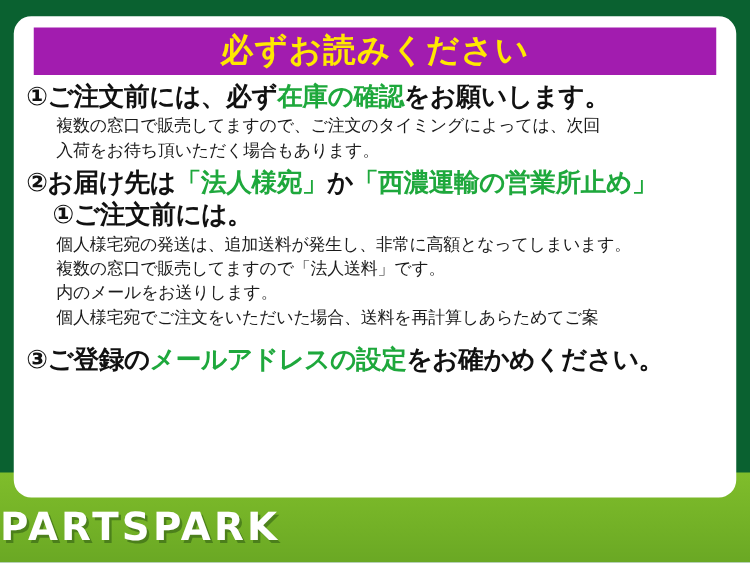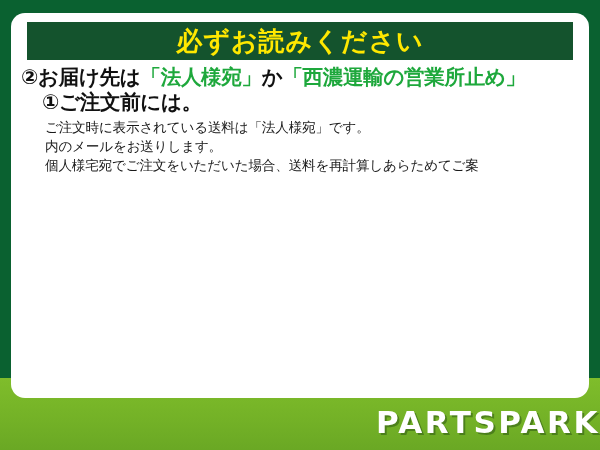--- a/index.html
+++ b/index.html
@@ -38,21 +38,21 @@
     border-radius: 14px;
     box-sizing: border-box;
     overflow: hidden;
   }
   .header-bar {
     position: absolute;
     left: 16px;
     top: 9px;
     width: 546px;
     height: 38px;
-    background: #14532d;
+    background: #a21caf;
     display: flex;
     align-items: center;
     justify-content: center;
   }
   .header-title {
     color: #ffe800;
     font-size: 26px;
     font-weight: bold;
     letter-spacing: 1px;
     line-height: 1;
@@ -101,21 +101,21 @@
     display: block;
   }
   #item-1 { margin-top: 0; }
   #item-2 { }
   #item-3 { margin-top: 11px; }
   .footer-logo {
     position: absolute;
     left: 0;
     right: 0;
     bottom: 12px;
-    text-align: right;
+    text-align: left;
     color: #ffffff;
     font-size: 31px;
     font-weight: bold;
     letter-spacing: 2.5px;
     text-shadow: 2px 2px 0 rgba(30, 70, 16, 0.45);
     line-height: 1;
   }
 </style>
 </head>
 <body>
@@ -125,34 +125,47 @@
   <div class="footer-band"></div>
 
   <div class="panel">
 
     <div class="header-bar">
       <span class="header-title">必ずお読みください</span>
     </div>
 
     <div class="content">
 
+      <div class="item" id="item-1">
+        <p class="item-heading">
+          <span>①ご注文前には、必ず</span><span class="hl">在庫の確認</span><span>をお願いします。</span>
+        </p>
+        <p class="item-body">
+          <span class="line">複数の窓口で販売してますので、ご注文のタイミングによっては、次回</span>
+          <span class="line">入荷をお待ち頂いただく場合もあります。</span>
+        </p>
+      </div>
 
       <div class="item" id="item-2">
         <p class="item-heading wrap">
           <span>②お届け先は</span><span class="hl">「法人様宛」</span><span>か</span><span class="hl">「西濃運輸の営業所止め」</span>
           <span class="heading-indent">①ご注文前には。</span>
         </p>
         <p class="item-body">
-          <span class="line">ご注文時に表示されている送料は「法人様宛」です。</span>
+          <span class="line">個人様宅宛の発送は、追加送料が発生し、非常に高額となってしまいます。</span>
+          <span class="line">複数の窓口で販売してますので「法人送料」です。</span>
           <span class="line">内のメールをお送りします。</span>
           <span class="line">個人様宅宛でご注文をいただいた場合、送料を再計算しあらためてご案</span>
         </p>
       </div>
 
       <div class="item" id="item-3">
+        <p class="item-heading">
+          <span>③ご登録の</span><span class="hl">メールアドレスの設定</span><span>をお確かめください。</span>
+        </p>
       </div>
 
     </div>
   </div>
 
   <div class="footer-logo">PARTSPARK</div>
 
 </div>
 
 </body></html>

